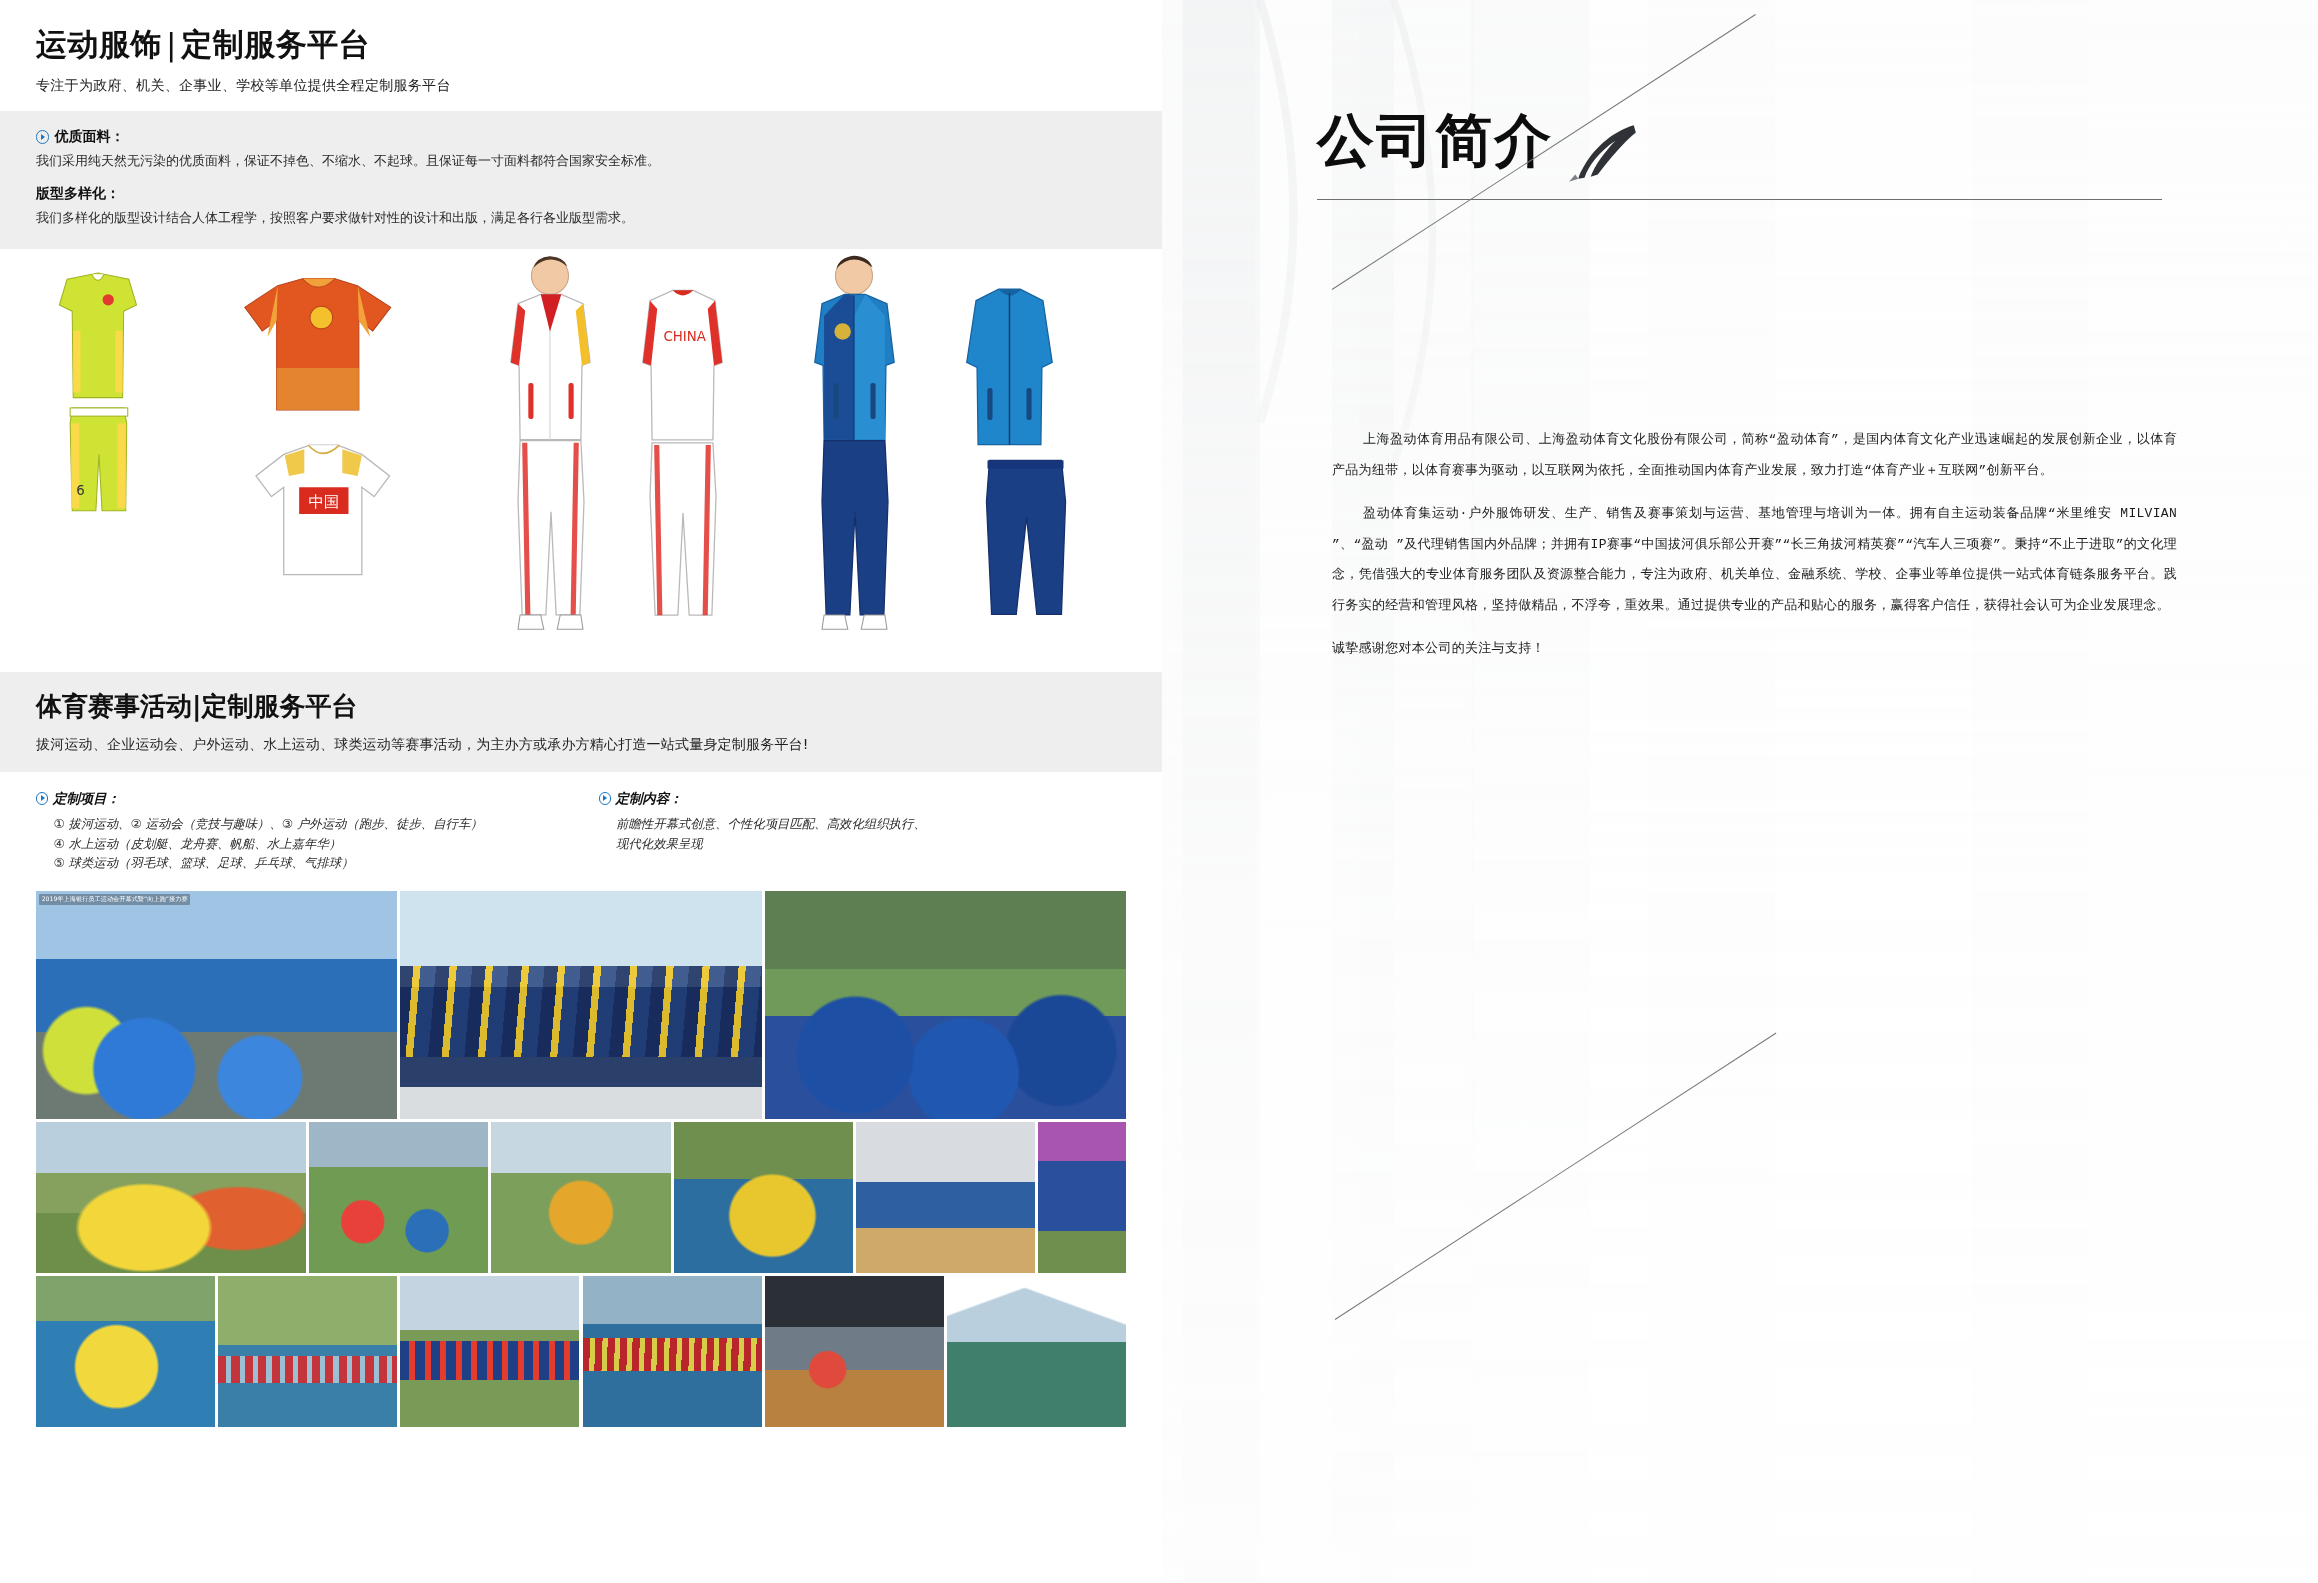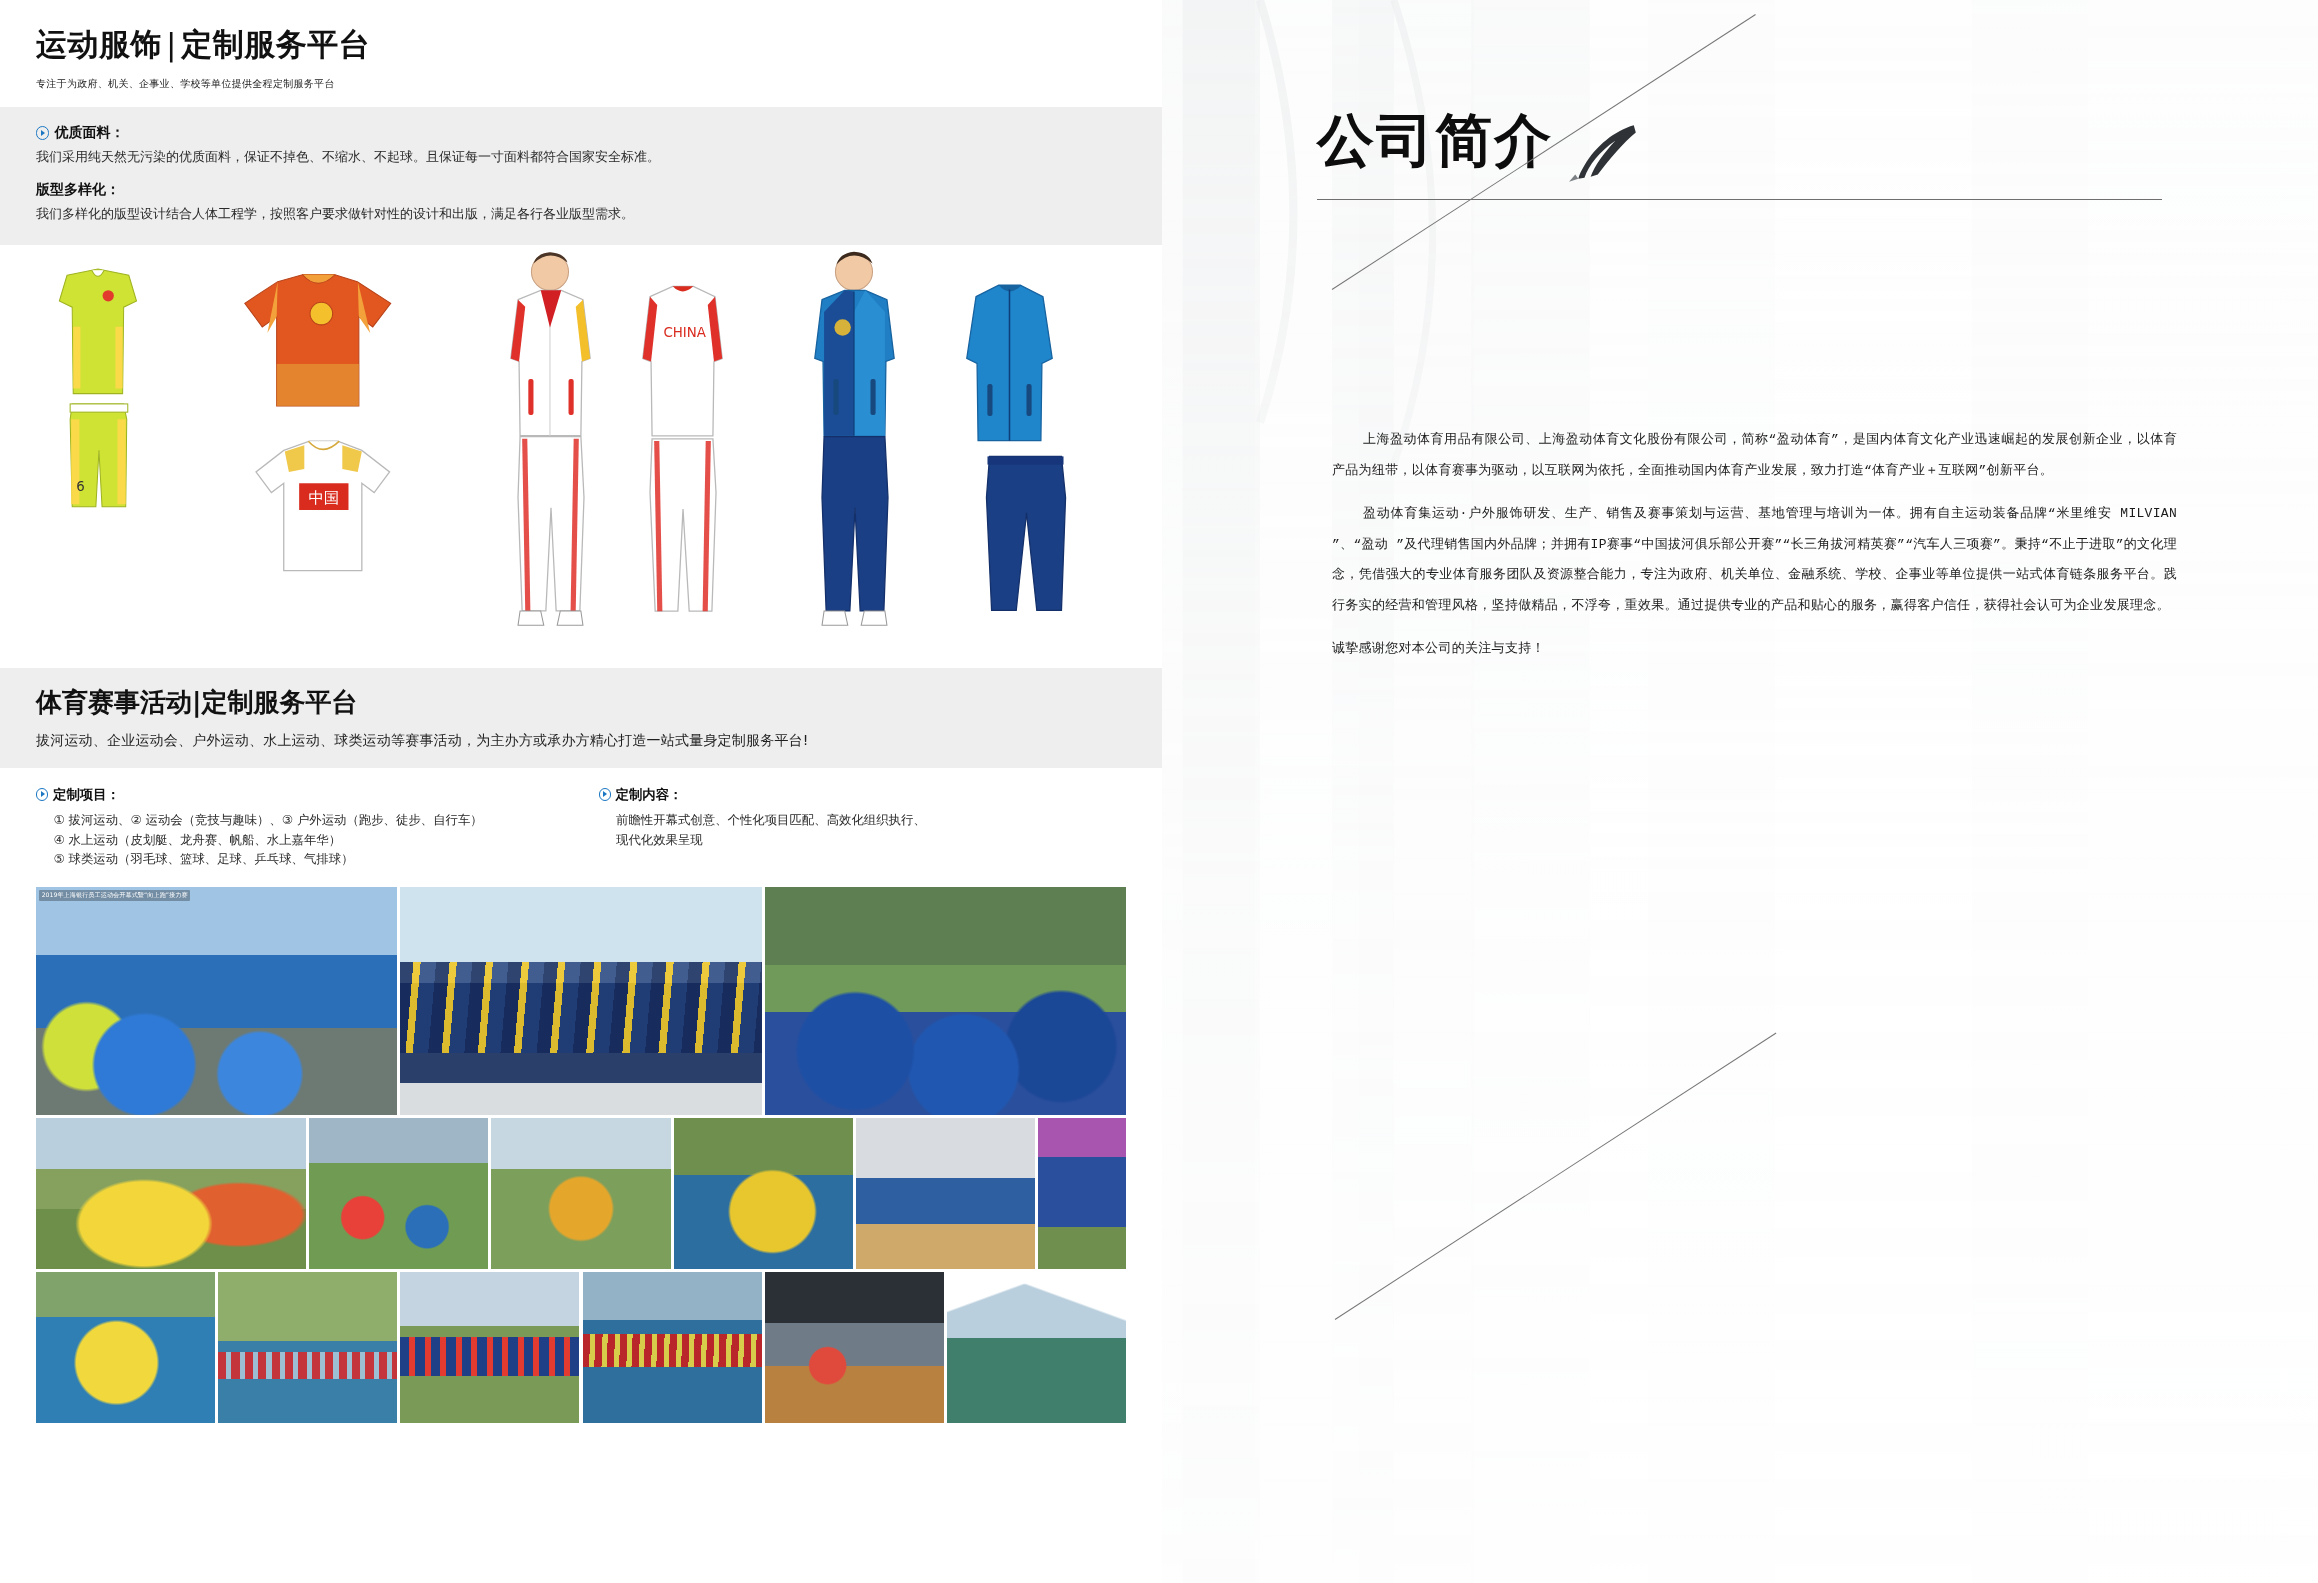--- a/index.html
+++ b/index.html
@@ -21,21 +21,21 @@
   }
 
   
   .brand-head { padding: 25px 36px 0 36px; }
   .brand-title {
     font-size: 31px; font-weight: bold; color: #111; letter-spacing: 0.5px;
     line-height: 1.25;
   }
   .brand-title .sep { font-weight: normal; color:#111; padding: 0 4.1px; }
   .brand-sub {
-    margin-top: 13.4px; font-size: 10px; color: #222; letter-spacing: 0.3px;
+    margin-top: 13.4px; font-size: 14px; color: #222; letter-spacing: 0.3px;
   }
 
   .gray-band {
     margin-top: 15.5px; background: #eeeeee; width: 100%;
     padding: 17.5px 36px 20.6px 36px;
   }
   .feature-row { display:flex; gap: 11px; }
   .feature-col { flex: 1 1 0; }
   .feat-title {
     font-size: 14px; font-weight: bold; color:#111; margin-bottom: 5.2px;
@@ -61,21 +61,21 @@
   
   .g { position:absolute; }
 
   
   .gray-band2 {
     background: #eeeeee; width: 100%; padding: 17.5px 36px 18.5px 36px;
   }
   .sec2-title { font-size: 26px; font-weight: bold; color:#111; }
   .sec2-sub { margin-top: 11.3px; font-size: 14px; color:#1f1f1f; letter-spacing: 0.2px;}
 
-  .custom-lists { padding: 17.5px 36px 9.3px 36px; display:flex; gap: 35px; }
+  .custom-lists { padding: 17.5px 36px 9.3px 36px; display:flex; gap: 35px; font-style: italic; }
   .cl-col { flex: 1 1 0; }
   .cl-head { font-size: 13.4px; font-weight:bold; color:#111; display:flex; align-items:center; margin-bottom: 6.2px;}
   .cl-head .bullet-ico {
     display:inline-block; width: 12.4px; height:12.4px; border-radius:50%;
     border: 1.3px solid #1b77c4; margin-right: 4.6px; position: relative; flex:none;
   }
   .cl-head .bullet-ico::after{
     content:""; position:absolute; left:3.6px; top:2.1px;
     border-left: 4.1px solid #1b77c4; border-top: 3.1px solid transparent; border-bottom: 3.1px solid transparent;
   }

